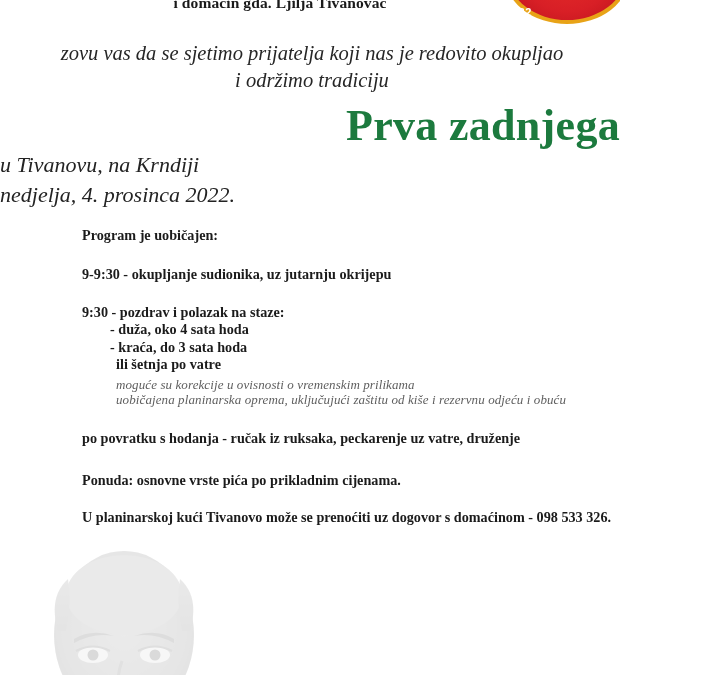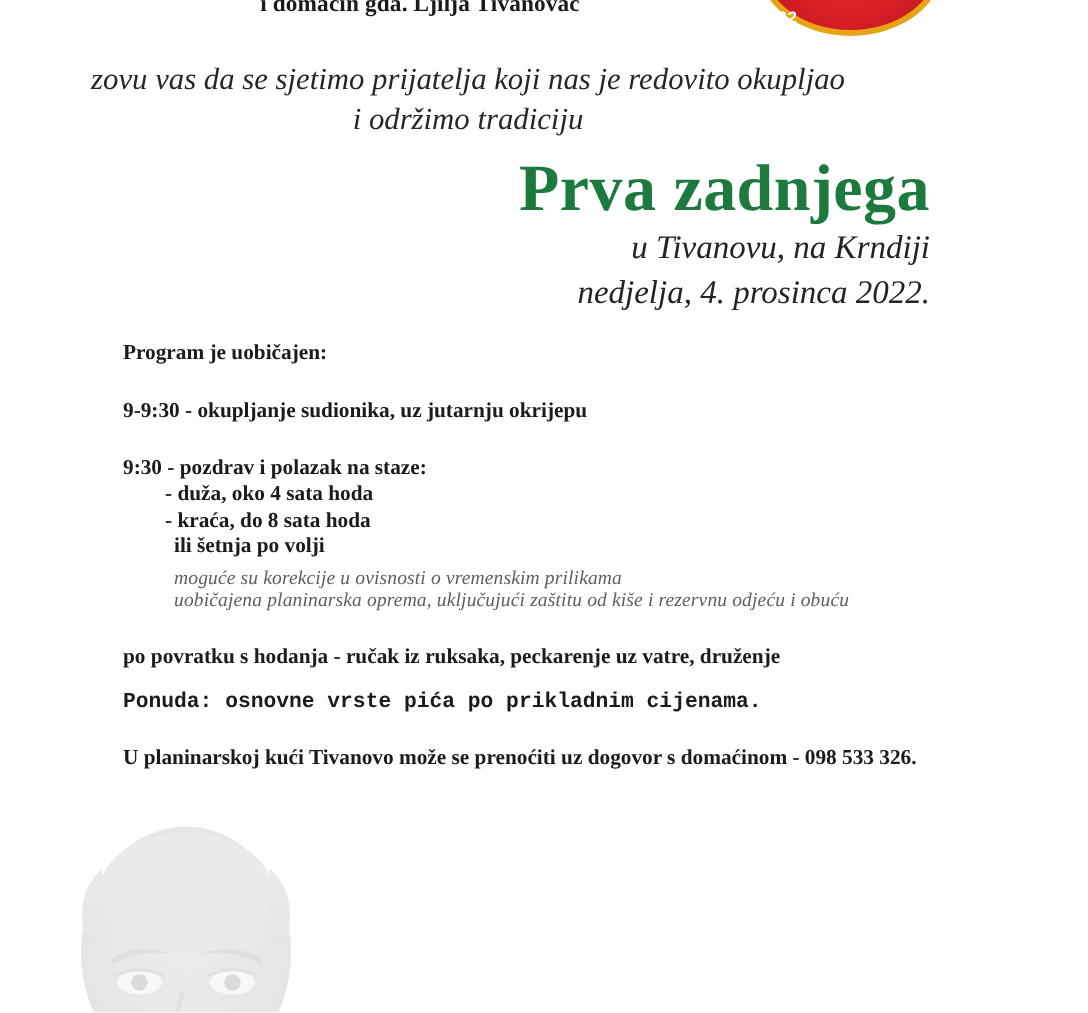--- a/index.html
+++ b/index.html
@@ -98,21 +98,21 @@
     color: #1c7a3e;
     letter-spacing: 0.3px;
   }
 
   
   .subtitle {
     position: absolute;
     left: 0;
     right: 0;
     top: 150px;
-    text-align: right;
+    text-align: left;
     font-family: "Liberation Serif", "DejaVu Serif", serif;
     font-style: italic;
     font-size: 22px;
     line-height: 30px;
     color: #232323;
   }
   .subtitle span { display: block; }
 
   
   .body-block {
@@ -156,21 +156,21 @@
     font-size: 13px;
     line-height: 15px;
     color: #5e5e5e;
     margin: 0;
     padding-left: 34px;
     letter-spacing: 0.1px;
   }
   .fineprint.first { margin-top: 3px; }
 
   .tail { margin-top: 22px; }
-  .tail2 { margin-top: 12px; font-family: Liberation Mono, monospace; }
+  .tail2 { margin-top: 24px; }
   .tail3 { margin-top: 19px; }
 
   
   .portrait {
     position: absolute;
     left: 18px;
     top: 543px;
     width: 215px;
     height: 150px;
     opacity: 0.18;
@@ -207,23 +207,23 @@
   <div class="body-block">
 
     <p class="para">Program je uobičajen:</p>
 
     <p class="para gap-lg">9-9:30 - okupljanje sudionika, uz jutarnju okrijepu</p>
 
     <p class="para gap-md">9:30 - pozdrav i polazak na staze:</p>
 
     <p class="dash-item">- duža, oko 4 sata hoda</p>
 
-    <p class="dash-item">- kraća, do 8 sata hoda</p>
-
-    <p class="note-item">ili šetnja po volji</p>
+    <p class="dash-item">- kraća, do 3 sata hoda</p>
+
+    <p class="note-item">ili šetnja po vatre</p>
 
     <p class="fineprint first">moguće su korekcije u ovisnosti o vremenskim prilikama</p>
 
     <p class="fineprint">uobičajena planinarska oprema, uključujući zaštitu od kiše i rezervnu odjeću i obuću</p>
 
     <p class="para tail">po povratku s hodanja - ručak iz ruksaka, peckarenje uz vatre, druženje</p>
 
     <p class="para tail2">Ponuda: osnovne vrste pića po prikladnim cijenama.</p>
 
     <p class="para tail3">U planinarskoj kući Tivanovo može se prenoćiti uz dogovor s domaćinom - 098 533 326.</p>

